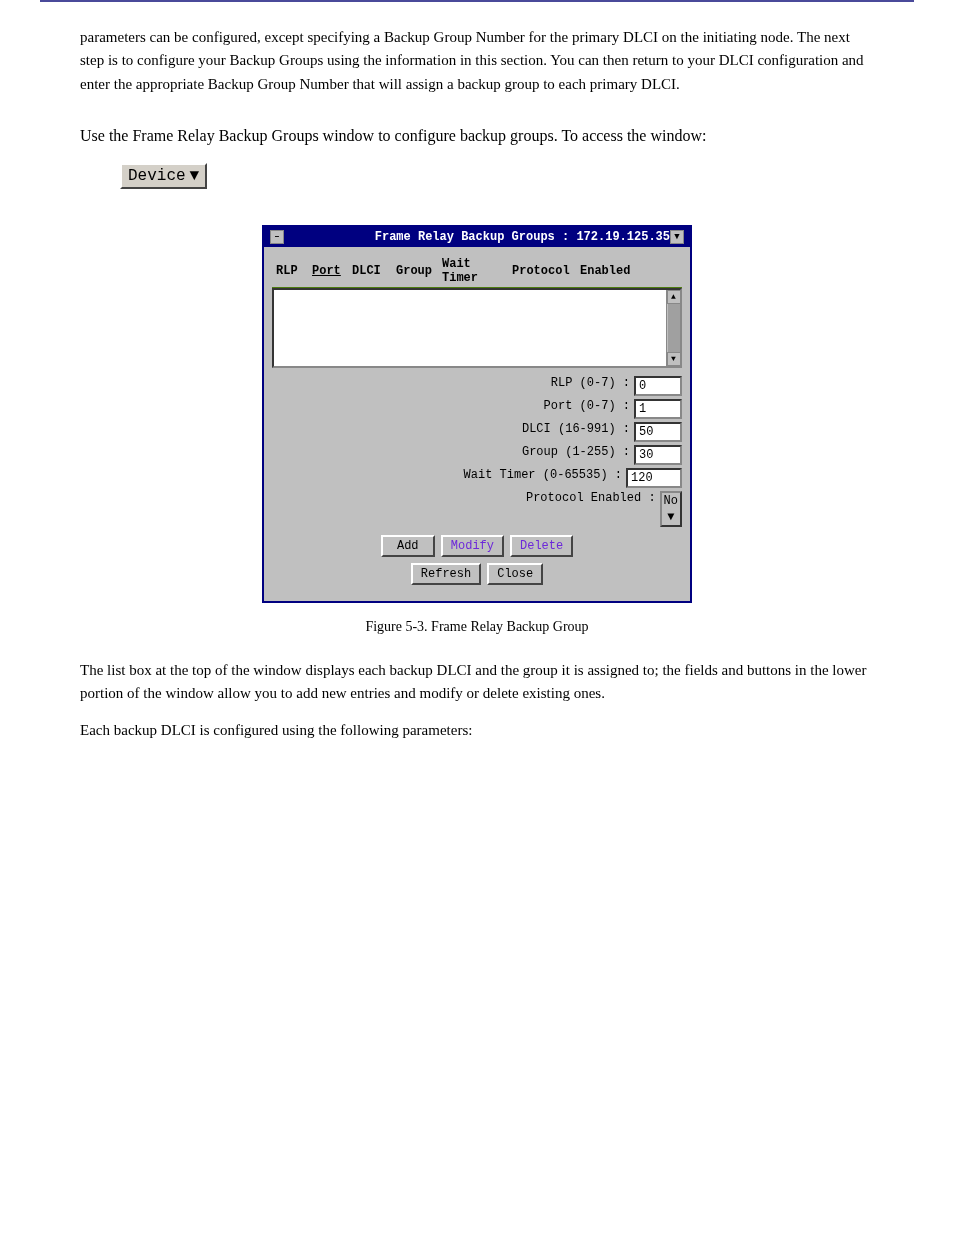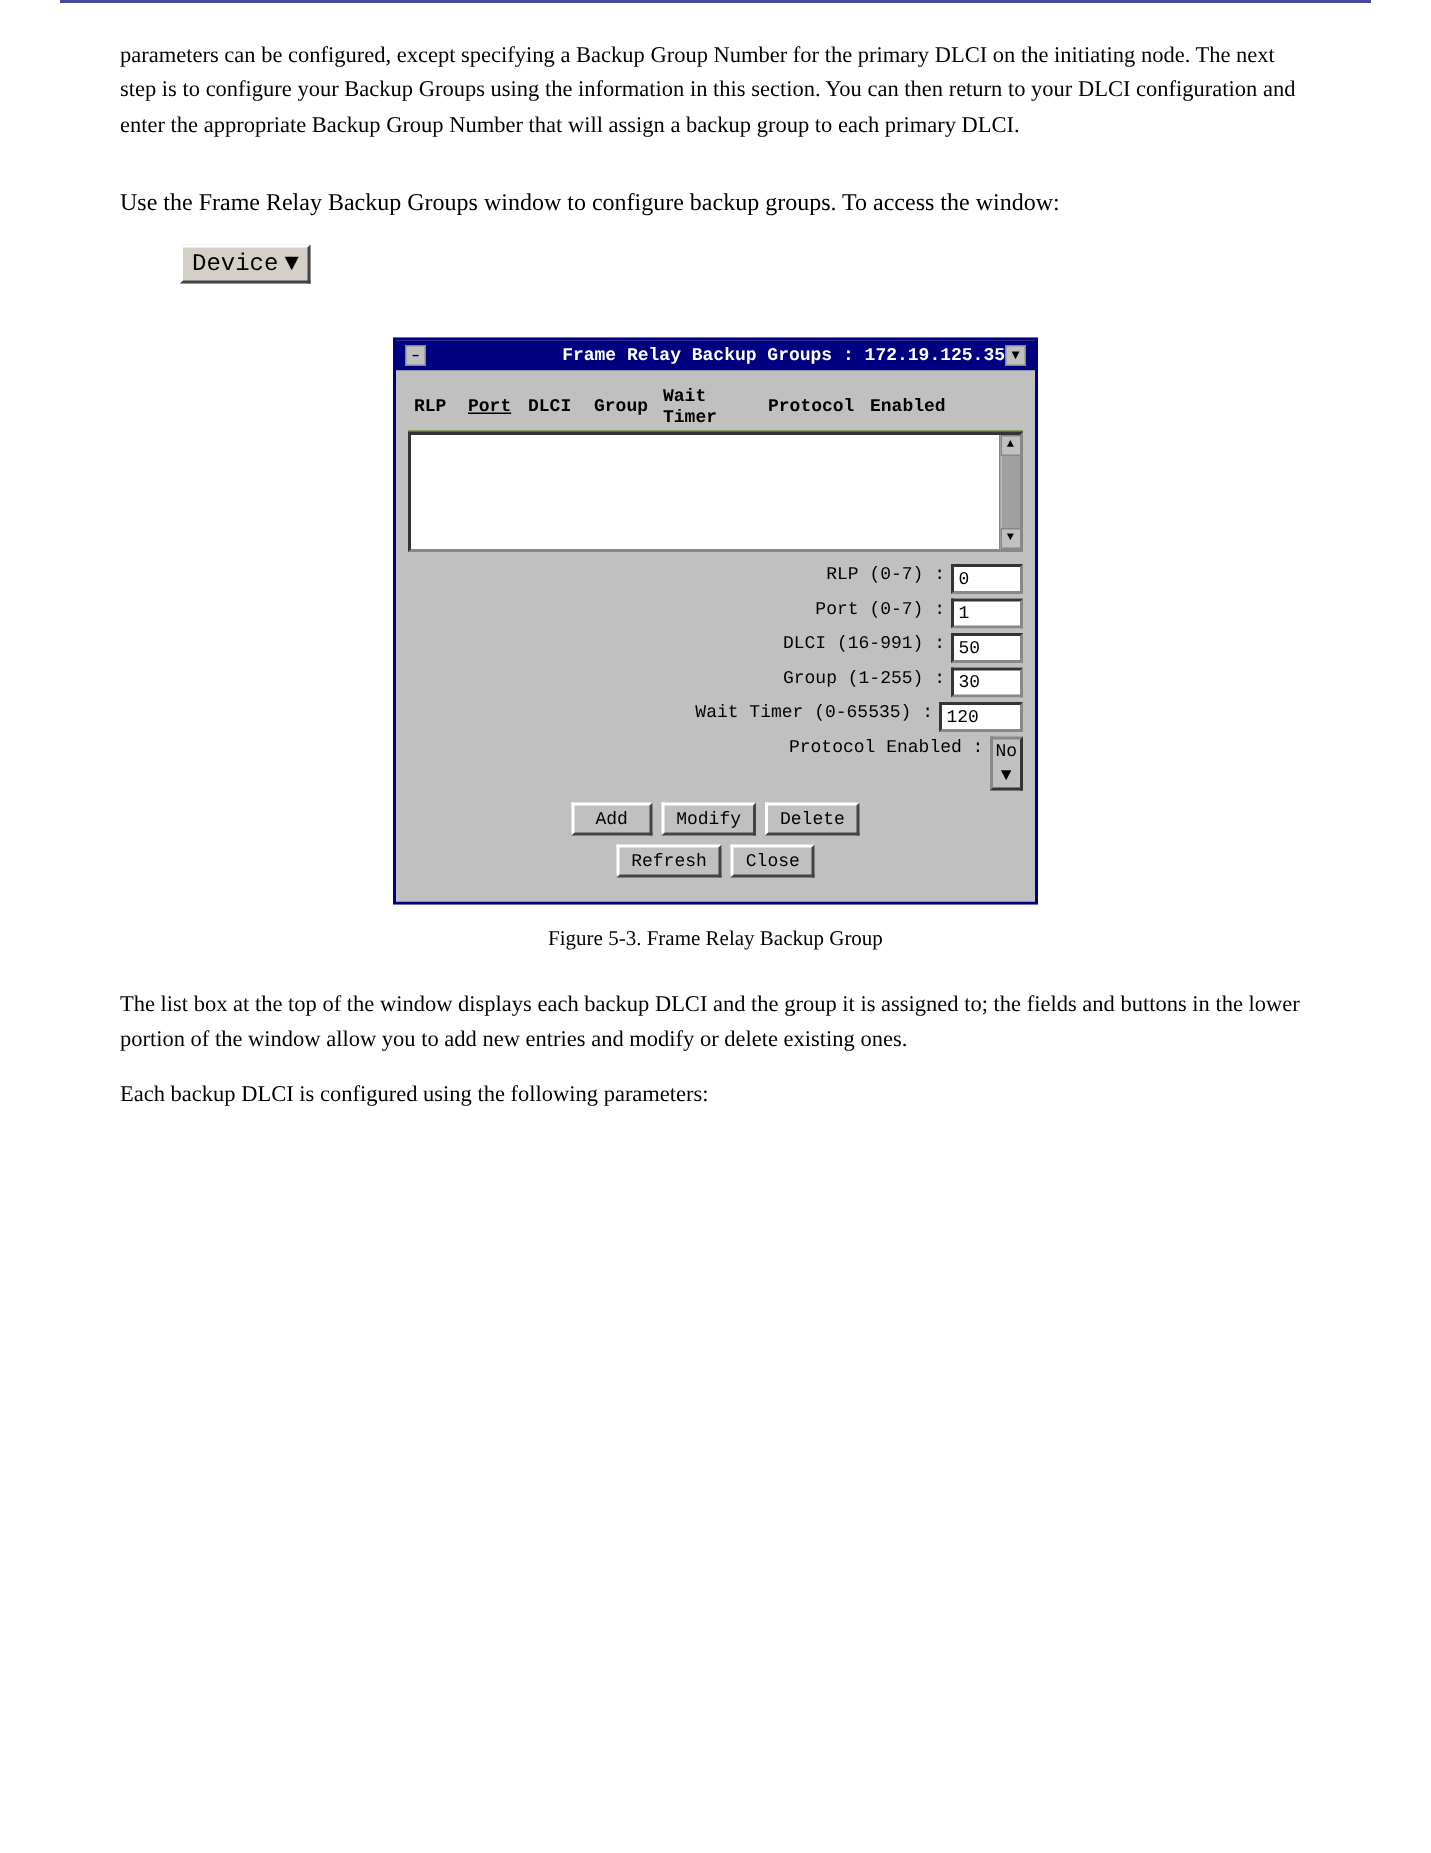--- a/index.html
+++ b/index.html
@@ -213,21 +213,21 @@
       border-top: 2px solid #ffffff;
       border-left: 2px solid #ffffff;
       border-bottom: 2px solid #444;
       border-right: 2px solid #444;
       padding: 2px 8px;
       cursor: pointer;
       min-width: 54px;
       text-align: center;
     }
     .win-btn:disabled, .win-btn.disabled {
-      color: #000000;
+      color: #6d28d9;
     }
     .figure-caption {
       text-align: center;
       font-size: 14px;
       margin-bottom: 24px;
     }
     .body-text {
       font-size: 15px;
       line-height: 1.55;
       margin-bottom: 14px;

